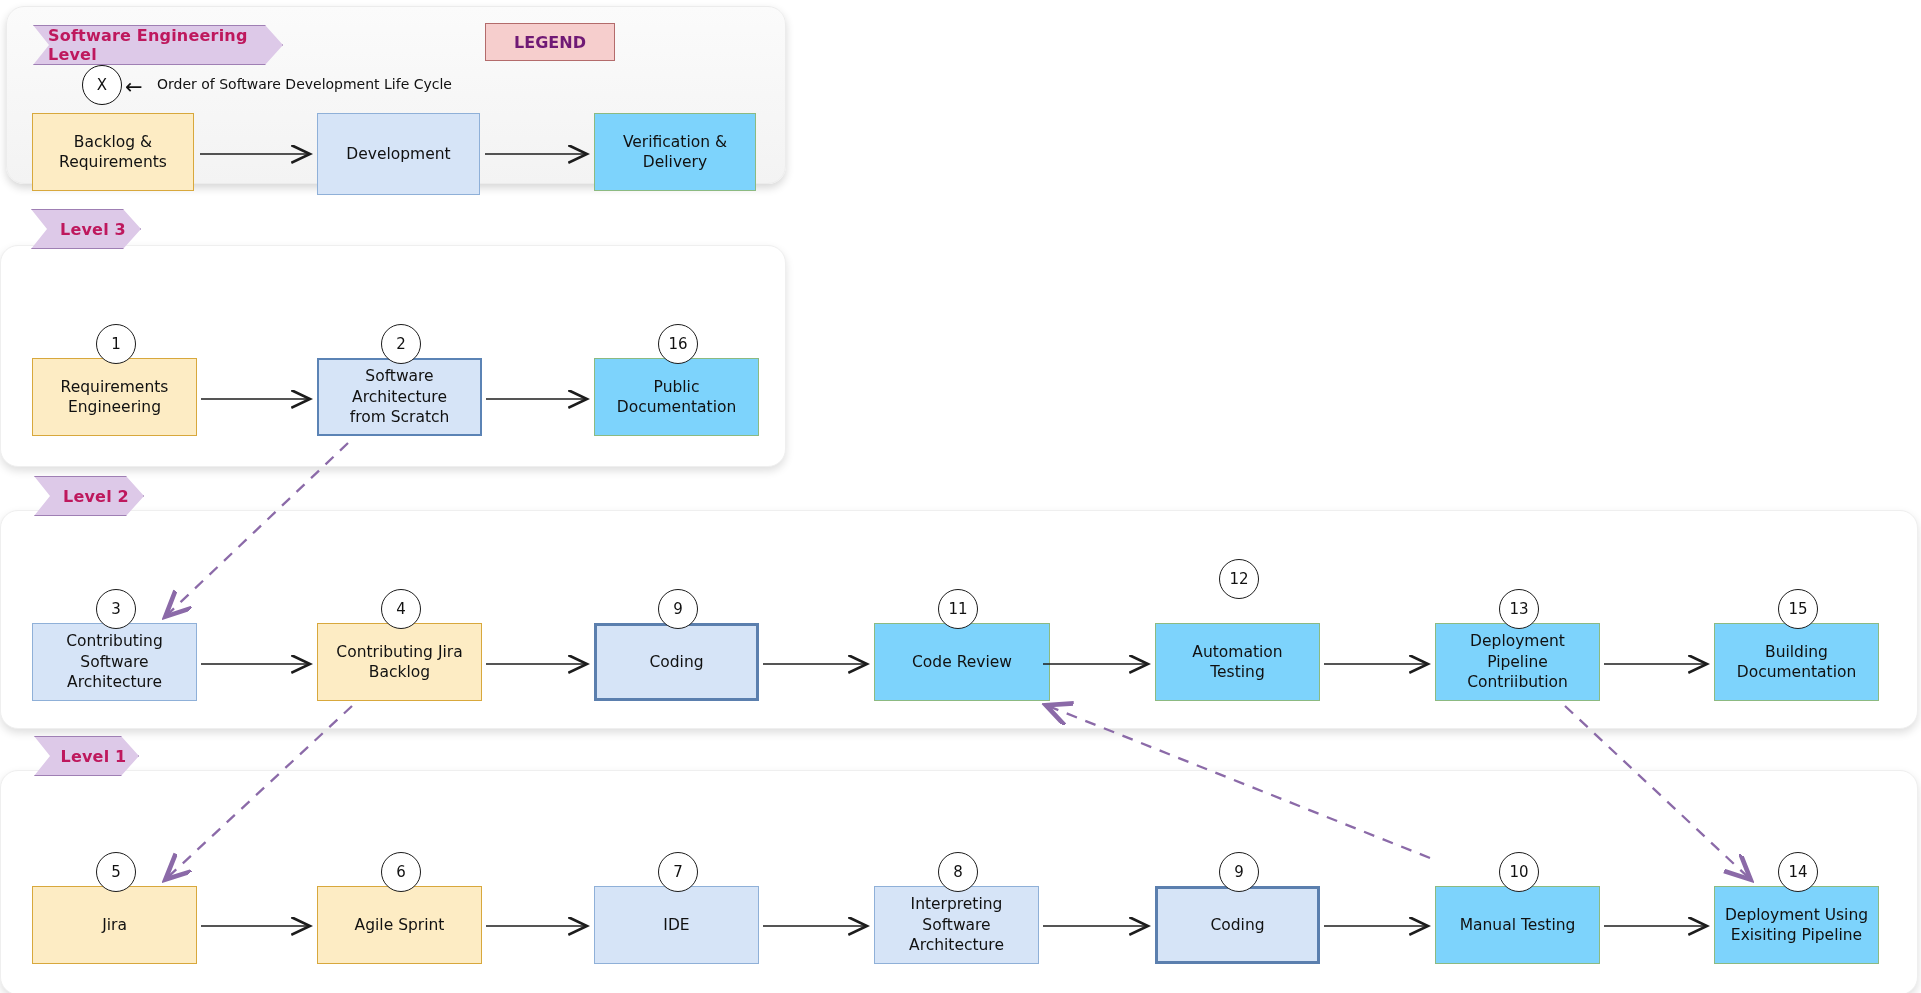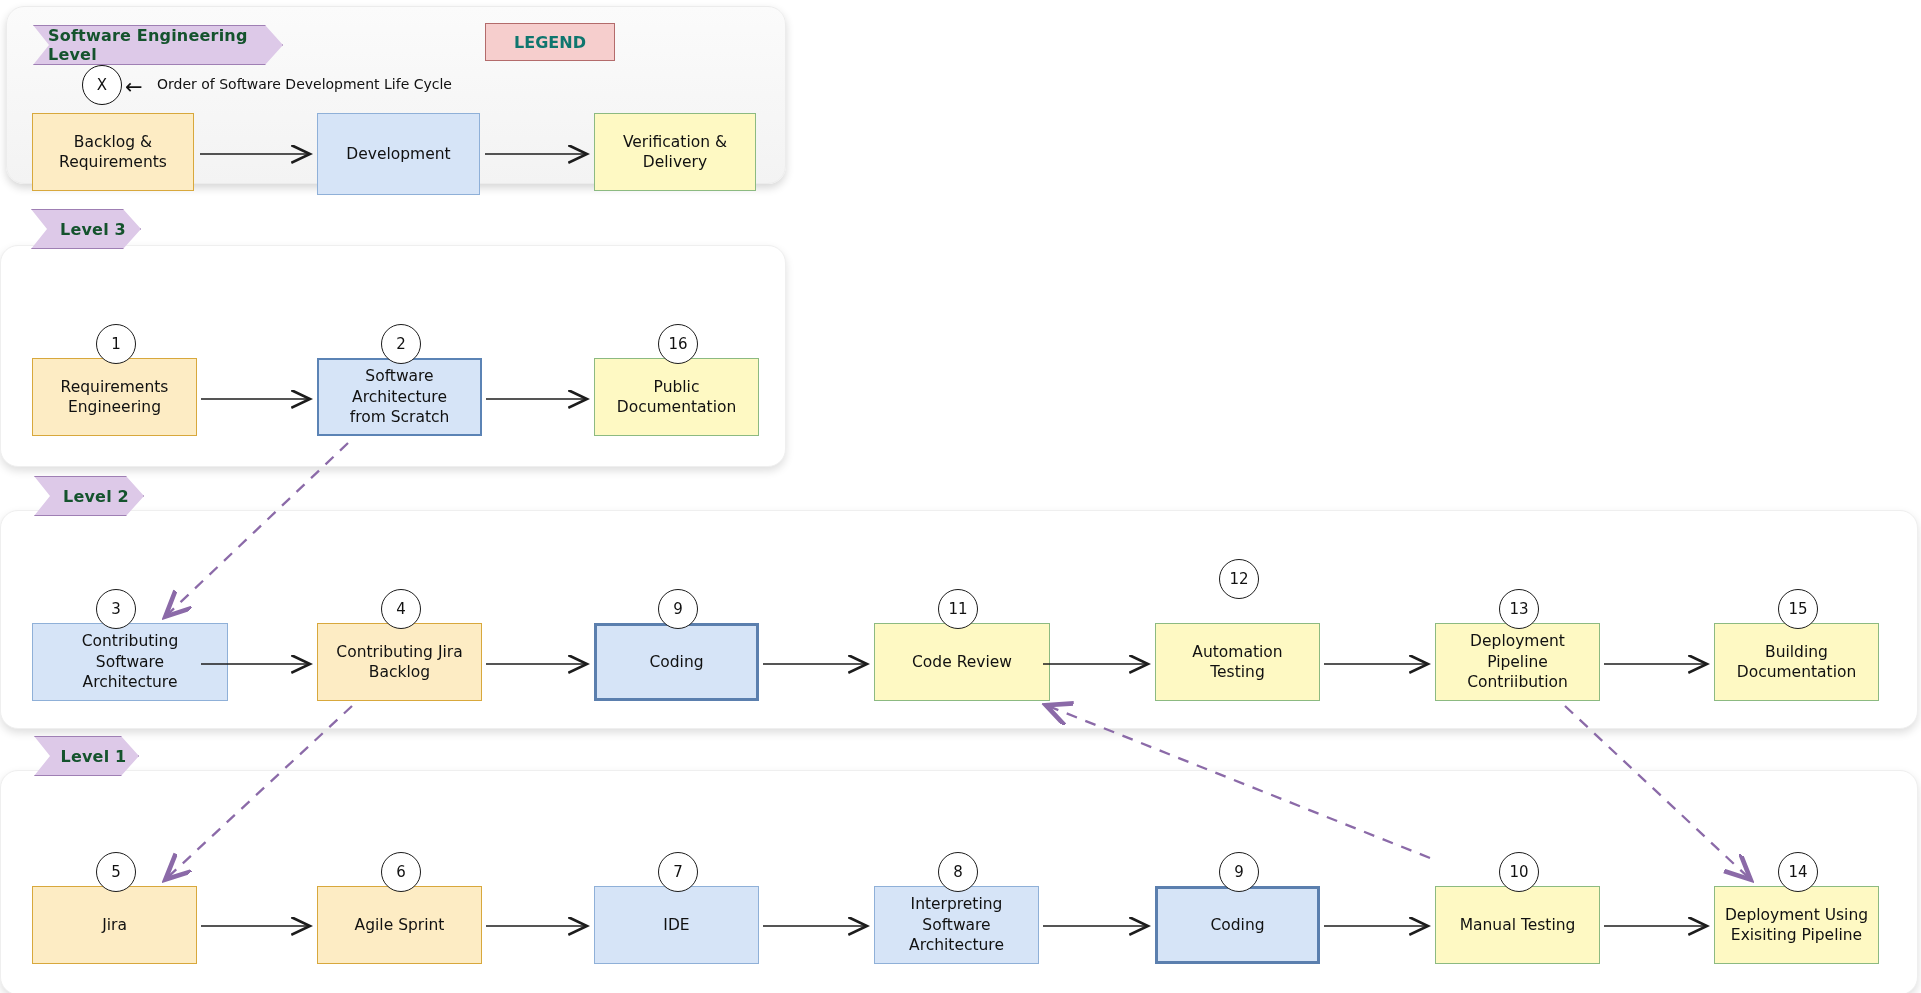--- a/index.html
+++ b/index.html
@@ -44,51 +44,51 @@
   }
 
   
   .banner{
     position:absolute;
     height:40px;
     background:#ddc9e8;
     border:1px solid #9f7fb4;
     display:flex;align-items:center;justify-content:center;
     font-family:"DejaVu Sans", sans-serif;
-    font-size:16px;font-weight:bold;color:#14532d;
+    font-size:16px;font-weight:bold;color:#be185d;
     letter-spacing:.2px;
     -webkit-clip-path:polygon(0 0, calc(100% - 18px) 0, 100% 50%, calc(100% - 18px) 100%, 0 100%, 16px 50%);
     clip-path:polygon(0 0, calc(100% - 18px) 0, 100% 50%, calc(100% - 18px) 100%, 0 100%, 16px 50%);
     padding-left:14px;
     box-sizing:border-box;
   }
 
   
   .legend-box{
     position:absolute;
     background:#f6cecd;
     border:1px solid #b36b6b;
     display:flex;align-items:center;justify-content:center;
-    font-size:16px;font-weight:bold;color:#0f766e;
+    font-size:16px;font-weight:bold;color:#701a75;
   }
 
   
   .node{
     position:absolute;
     box-sizing:border-box;
     display:flex;align-items:center;justify-content:center;
     text-align:center;
     font-size:15.5px;
     line-height:1.32;
     color:#111;
     padding:4px 7px;
   }
   .n-yellow{background:#fdecc4;border:1.6px solid #d8a83c;}
   .n-blue  {background:#d6e4f7;border:1.6px solid #8fb0d8;}
-  .n-green {background:#fef9c3;border:1.6px solid #8cba81;}
+  .n-green {background:#7dd3fc;border:1.6px solid #8cba81;}
   .n-blue-strong{background:#d6e4f7;border:3px solid #5b7fae;}
   .n-blue-mid{background:#d6e4f7;border:2px solid #5b83b5;}
 
   
   .badge{
     position:absolute;
     width:38px;height:38px;
     border-radius:50%;
     background:#ffffff;
     border:1.4px solid #1c1c1c;
@@ -141,21 +141,21 @@
   </div>
 
   <div class="node n-yellow" style="left:32px;top:113px;width:162px;height:78px;">Backlog &amp;<br>Requirements</div>
   <div class="node n-blue" style="left:317px;top:113px;width:163px;height:82px;">Development</div>
   <div class="node n-green" style="left:594px;top:113px;width:162px;height:78px;">Verification &amp;<br>Delivery</div>
 
   <div class="node n-yellow" style="left:32px;top:358px;width:165px;height:78px;">Requirements<br>Engineering</div>
   <div class="node n-blue-mid" style="left:317px;top:358px;width:165px;height:78px;">Software<br>Architecture<br>from Scratch</div>
   <div class="node n-green" style="left:594px;top:358px;width:165px;height:78px;">Public<br>Documentation</div>
 
-  <div class="node n-blue" style="left:32px;top:623px;width:196px;height:78px;">Contributing<br>Software<br>Architecture</div>
+  <div class="node n-blue" style="left:32px;top:623px;width:165px;height:78px;">Contributing<br>Software<br>Architecture</div>
   <div class="node n-yellow" style="left:317px;top:623px;width:165px;height:78px;">Contributing Jira<br>Backlog</div>
   <div class="node n-blue-strong" style="left:594px;top:623px;width:165px;height:78px;">Coding</div>
   <div class="node n-green" style="left:874px;top:623px;width:176px;height:78px;">Code Review</div>
   <div class="node n-green" style="left:1155px;top:623px;width:165px;height:78px;">Automation Testing</div>
   <div class="node n-green" style="left:1435px;top:623px;width:165px;height:78px;">Deployment<br>Pipeline<br>Contriibution</div>
   <div class="node n-green" style="left:1714px;top:623px;width:165px;height:78px;">Building<br>Documentation</div>
 
   <div class="node n-yellow" style="left:32px;top:886px;width:165px;height:78px;">Jira</div>
   <div class="node n-yellow" style="left:317px;top:886px;width:165px;height:78px;">Agile Sprint</div>
   <div class="node n-blue" style="left:594px;top:886px;width:165px;height:78px;">IDE</div>

